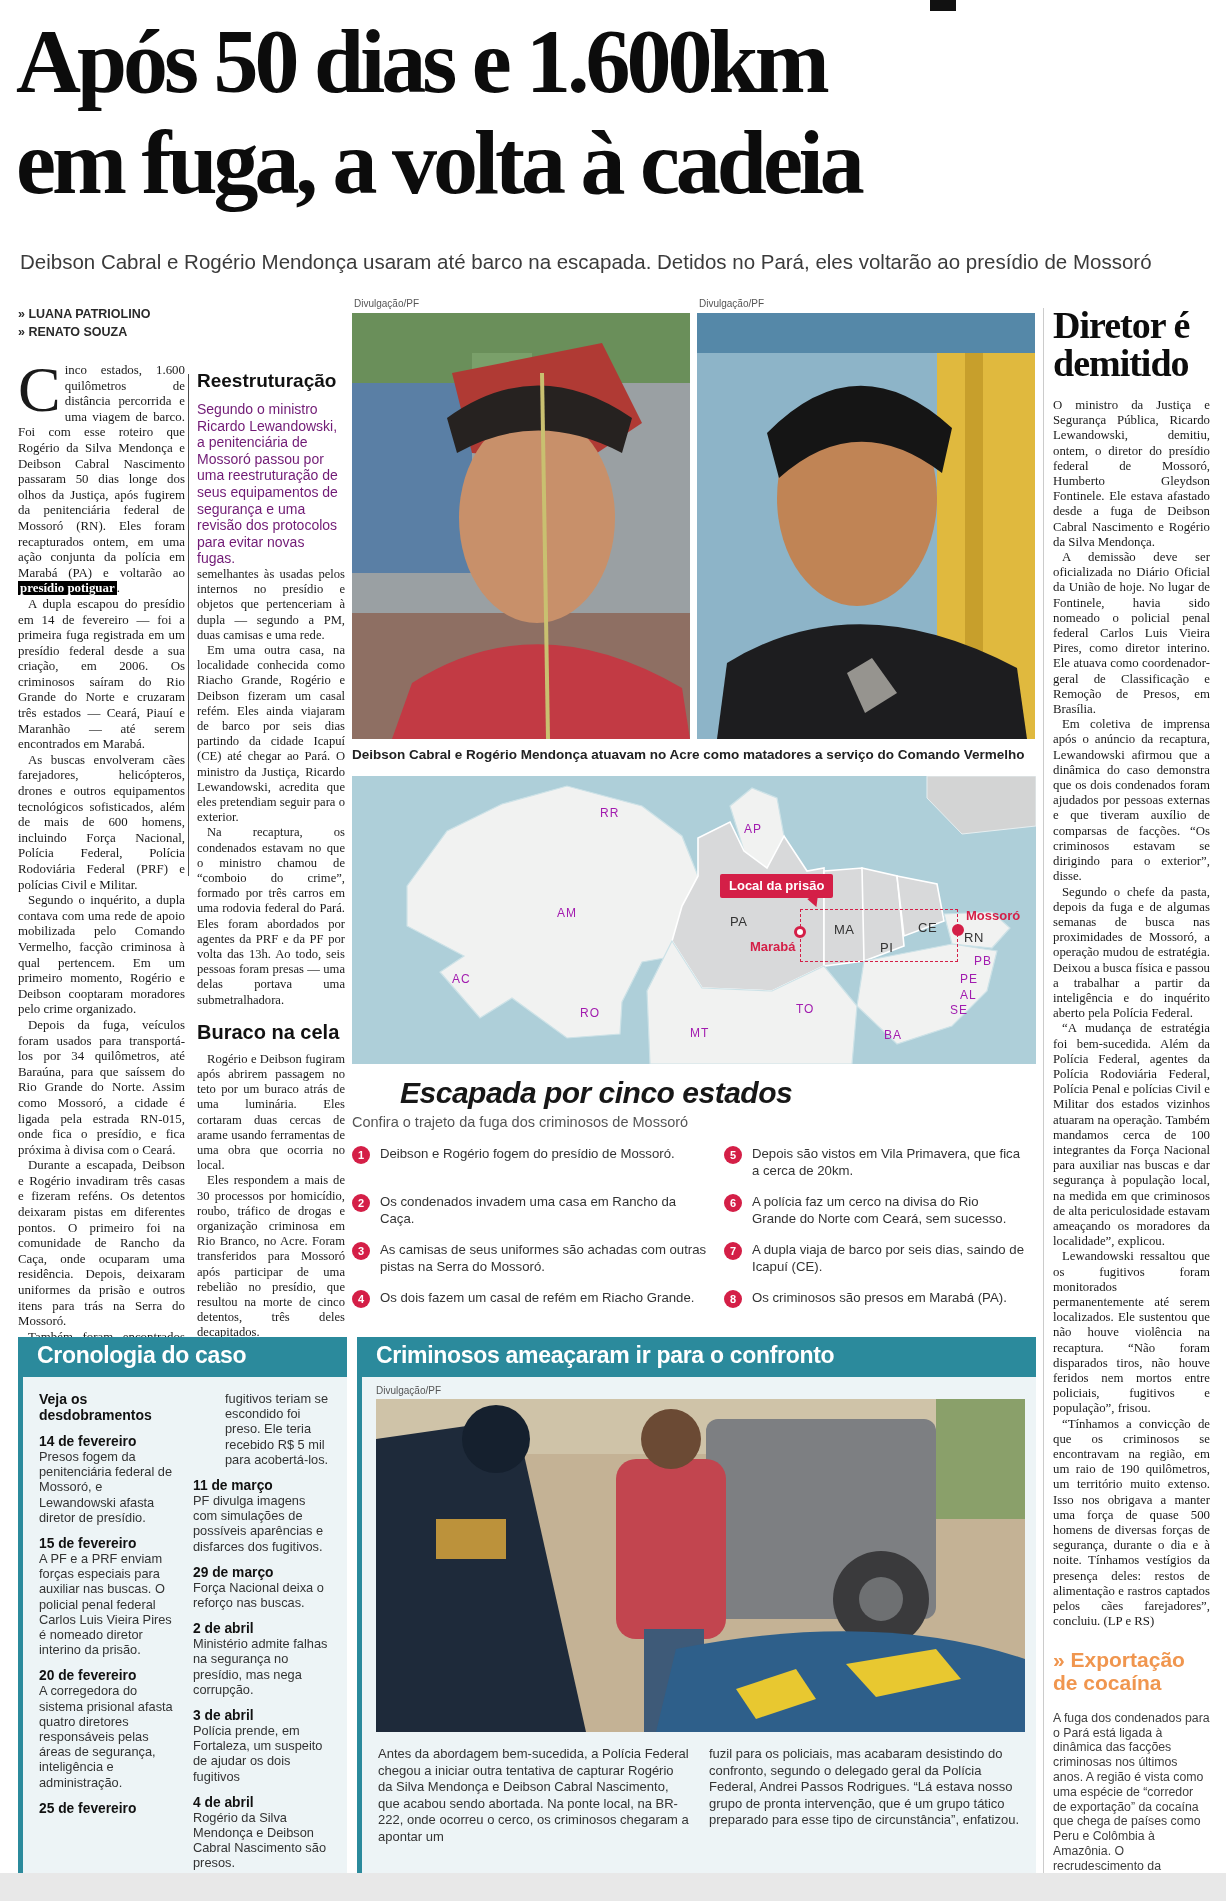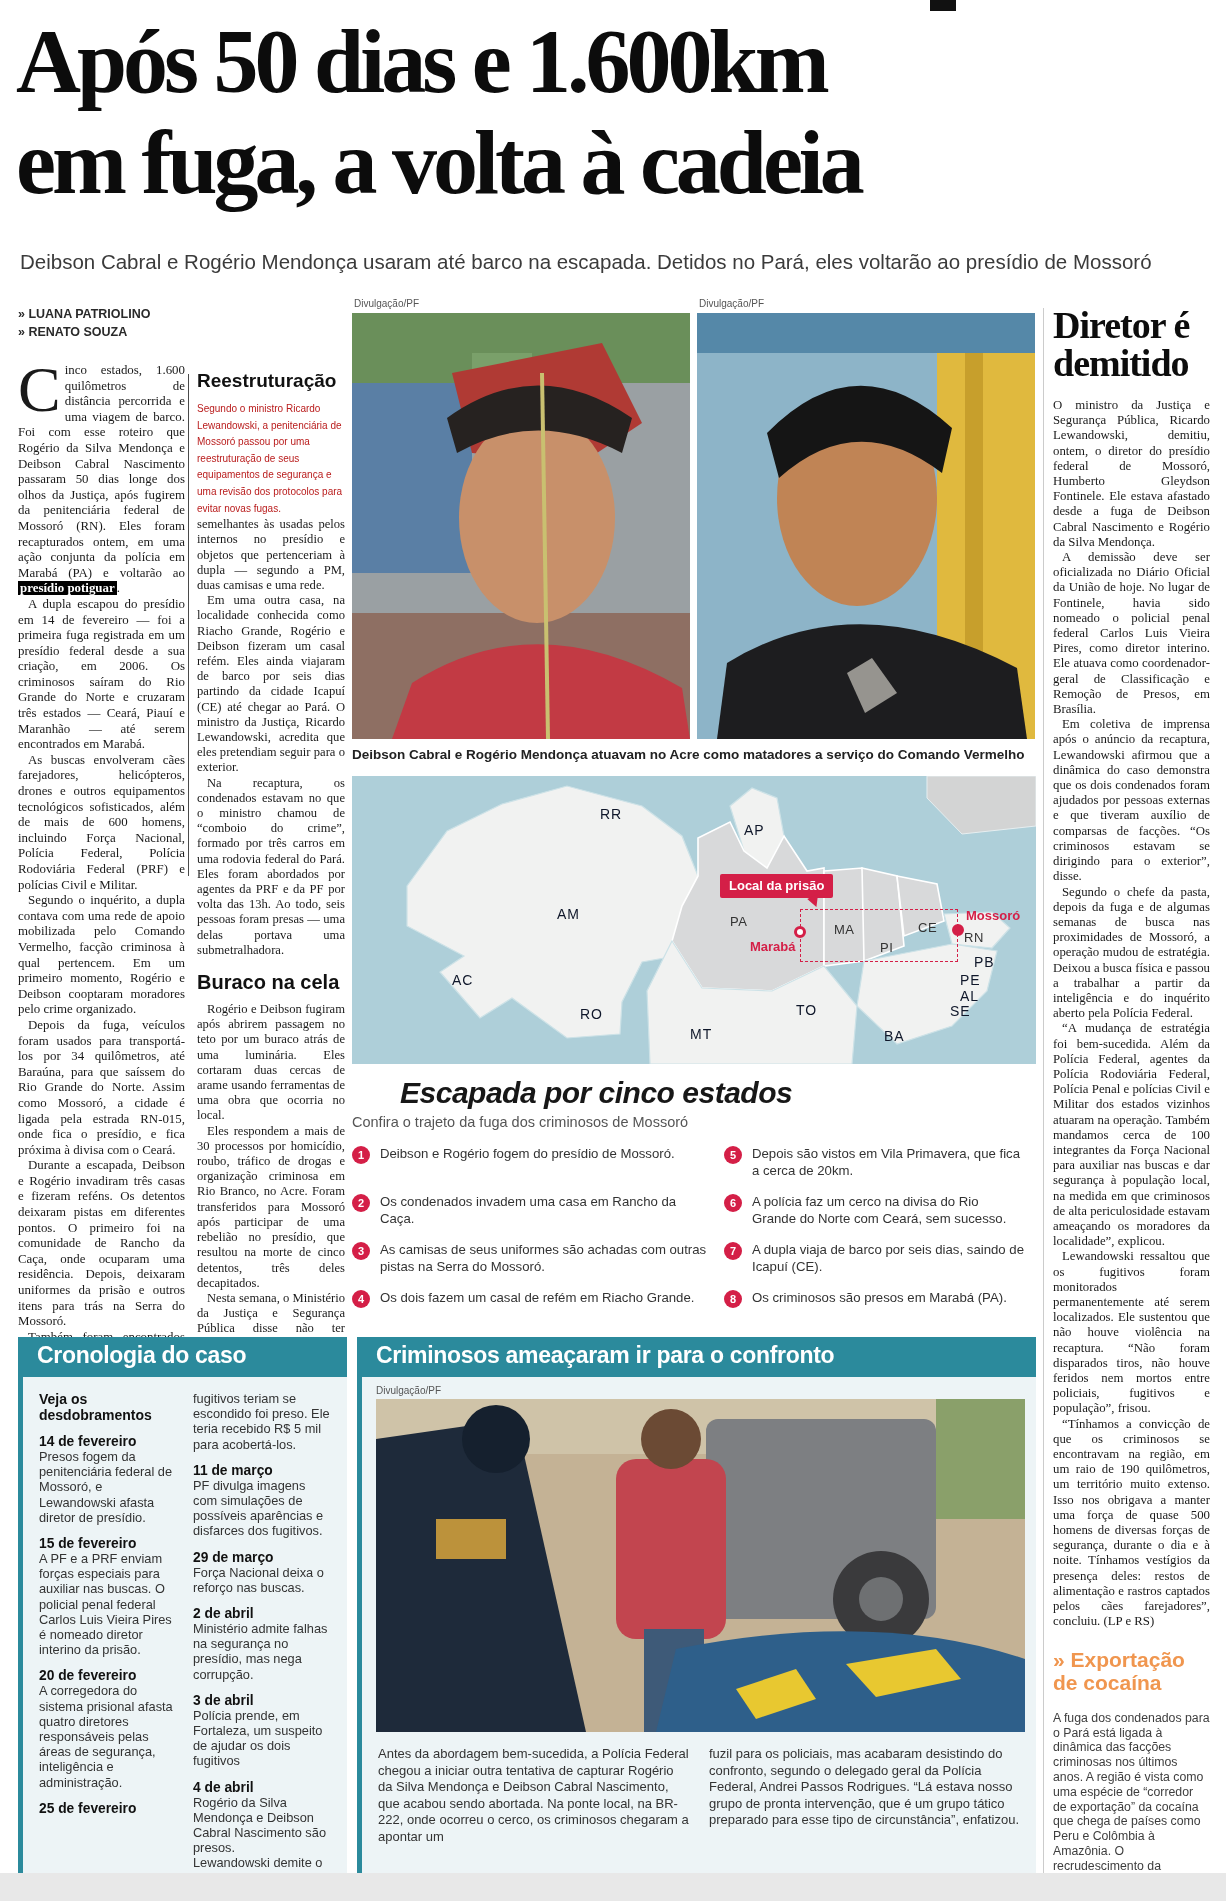--- a/index.html
+++ b/index.html
@@ -25,37 +25,37 @@
   .byline { font-family:"Liberation Sans", sans-serif; font-size:12.5px; font-weight:bold; color:#2a2a2a; line-height:1.4; margin-bottom:22px; }
   .bodytext p { font-size:12.9px; line-height:15.6px; text-align:justify; text-indent:10px; hyphens:auto; }
   .bodytext p.noindent { text-indent:0; }
   .dropcap { float:left; font-size:64px; line-height:50px; padding:2px 4px 0 0; font-weight:normal; }
   .hl { background:#000; color:#fff; font-weight:bold; padding:0 2px; }
   .vline1 { position:absolute; left:188px; top:374px; width:1px; height:502px; background:#4a4a4a; }
   .vline-right { position:absolute; left:1043px; top:308px; width:1px; height:1582px; background:#cccccc; }
 
   .col2 { position:absolute; left:197px; top:370px; width:148px; }
   .sidebox-title { font-family:"Liberation Sans", sans-serif; font-weight:bold; font-size:19px; color:#111; margin-bottom:9px; }
-  .sidebox-text { font-family:"Liberation Sans", sans-serif; font-size:10px; line-height:16.6px; color:#b91c1c; }
+  .sidebox-text { font-family:"Liberation Sans", sans-serif; font-size:14px; line-height:16.6px; color:#701a75; }
   .col2 .cont { }
   .col2 p { font-size:12.6px; line-height:15.2px; text-align:justify; text-indent:10px; hyphens:auto; }
   .col2 p.noindent { text-indent:0; }
   .inline-head { font-family:"Liberation Sans", sans-serif; font-weight:bold; font-size:20px; color:#111; margin:13px 0 8px; }
 
   
   .middle { position:absolute; left:352px; top:298px; width:684px; }
   .credits { position:relative; height:13px; font-family:"Liberation Sans", sans-serif; font-size:10px; color:#555; }
   .credit-l { position:absolute; left:2px; top:0; }
   .credit-r { position:absolute; left:347px; top:0; }
   .photos { display:flex; gap:7px; margin-top:2px; }
   .photo { width:338px; height:426px; overflow:hidden; background:#888; }
   .caption { margin-top:8px; font-family:"Liberation Sans", sans-serif; font-weight:bold; font-size:13.5px; color:#222; }
   
   .map { position:relative; margin-top:14px; width:684px; height:288px; background:#aecfd9; overflow:hidden; }
-  .mlbl { position:absolute; font-family:"Liberation Sans", sans-serif; font-size:14px; letter-spacing:1px; color:#0f172a; }
+  .mlbl { position:absolute; font-family:"Liberation Sans", sans-serif; font-size:12px; letter-spacing:1px; color:#a21caf; }
   .mlbl.dark { color:#333; font-size:13px; letter-spacing:0.5px; }
   .city { position:absolute; font-family:"Liberation Sans", sans-serif; font-weight:bold; font-size:13px; color:#d41f47; }
   .dot { position:absolute; width:12px; height:12px; border-radius:50%; }
   .dot.ring { background:#fff; border:3.5px solid #d41f47; }
   .dot.solid { background:#d41f47; border:2px solid #d41f47; }
   .dashrect { position:absolute; border:1.6px dashed #d41f47; }
   .callout { position:absolute; background:#d41f47; color:#fff; font-family:"Liberation Sans", sans-serif; font-weight:bold; font-size:13px; padding:4px 9px 5px; border-radius:2px;text-align:right; }
   .callout:after { content:""; position:absolute; right:12px; bottom:-9px; width:0; height:0; border-left:5px solid transparent; border-right:7px solid transparent; border-top:11px solid #d41f47; transform:rotate(-25deg); }
   .gfx-title { margin-top:12px; font-family:"Liberation Sans", sans-serif; font-style:italic; font-weight:bold; font-size:30px; letter-spacing:-0.5px; color:#171717;margin-left:48px; }
   .gfx-sub { margin-top:4px; font-family:"Liberation Sans", sans-serif; font-size:14.5px; color:#555; }
@@ -74,21 +74,21 @@
 
   
   .box { position:absolute; background:#edf4f6; border-left:5px solid #2b8a9c; }
   .box-header { background:#2b8a9c; color:#fff; font-family:"Liberation Sans", sans-serif; font-weight:bold; font-size:23px; padding:5px 14px 8px; letter-spacing:-0.3px; }
   .chrono { left:18px; top:1337px; width:329px; height:553px; }
   .chrono-body { display:grid; grid-template-columns:1fr 1fr; column-gap:14px; padding:14px 14px 0 16px; }
   .chrono-intro { font-family:"Liberation Sans", sans-serif; font-weight:bold; font-size:14px; color:#111; margin-bottom:2px; }
   .entry { margin-top:11px; }
   .entry-date { font-family:"Liberation Sans", sans-serif; font-weight:bold; font-size:13.8px; color:#111; }
   .entry-text { font-family:"Liberation Sans", sans-serif; font-size:12.8px; line-height:15.2px; color:#333; white-space:pre-line; }
-  .entry-text.first { margin-top:0; }
+  .entry-text.first { margin-top:0;margin-left:32px; }
   .confronto { left:357px; top:1337px; width:679px; height:553px; }
   .conf-credit { font-family:"Liberation Sans", sans-serif; font-size:10px; color:#555; margin:8px 0 3px 14px; }
   .conf-photo { margin:0 14px; width:649px; height:333px; overflow:hidden; background:#999; }
   .conf-text { display:grid; grid-template-columns:1fr 1fr; column-gap:20px; margin:14px 16px 0; }
   .conf-text div { font-family:"Liberation Sans", sans-serif; font-size:13px; line-height:16.6px; color:#333; }
 </style>
 </head>
 <body>
 
 <div class="page">

